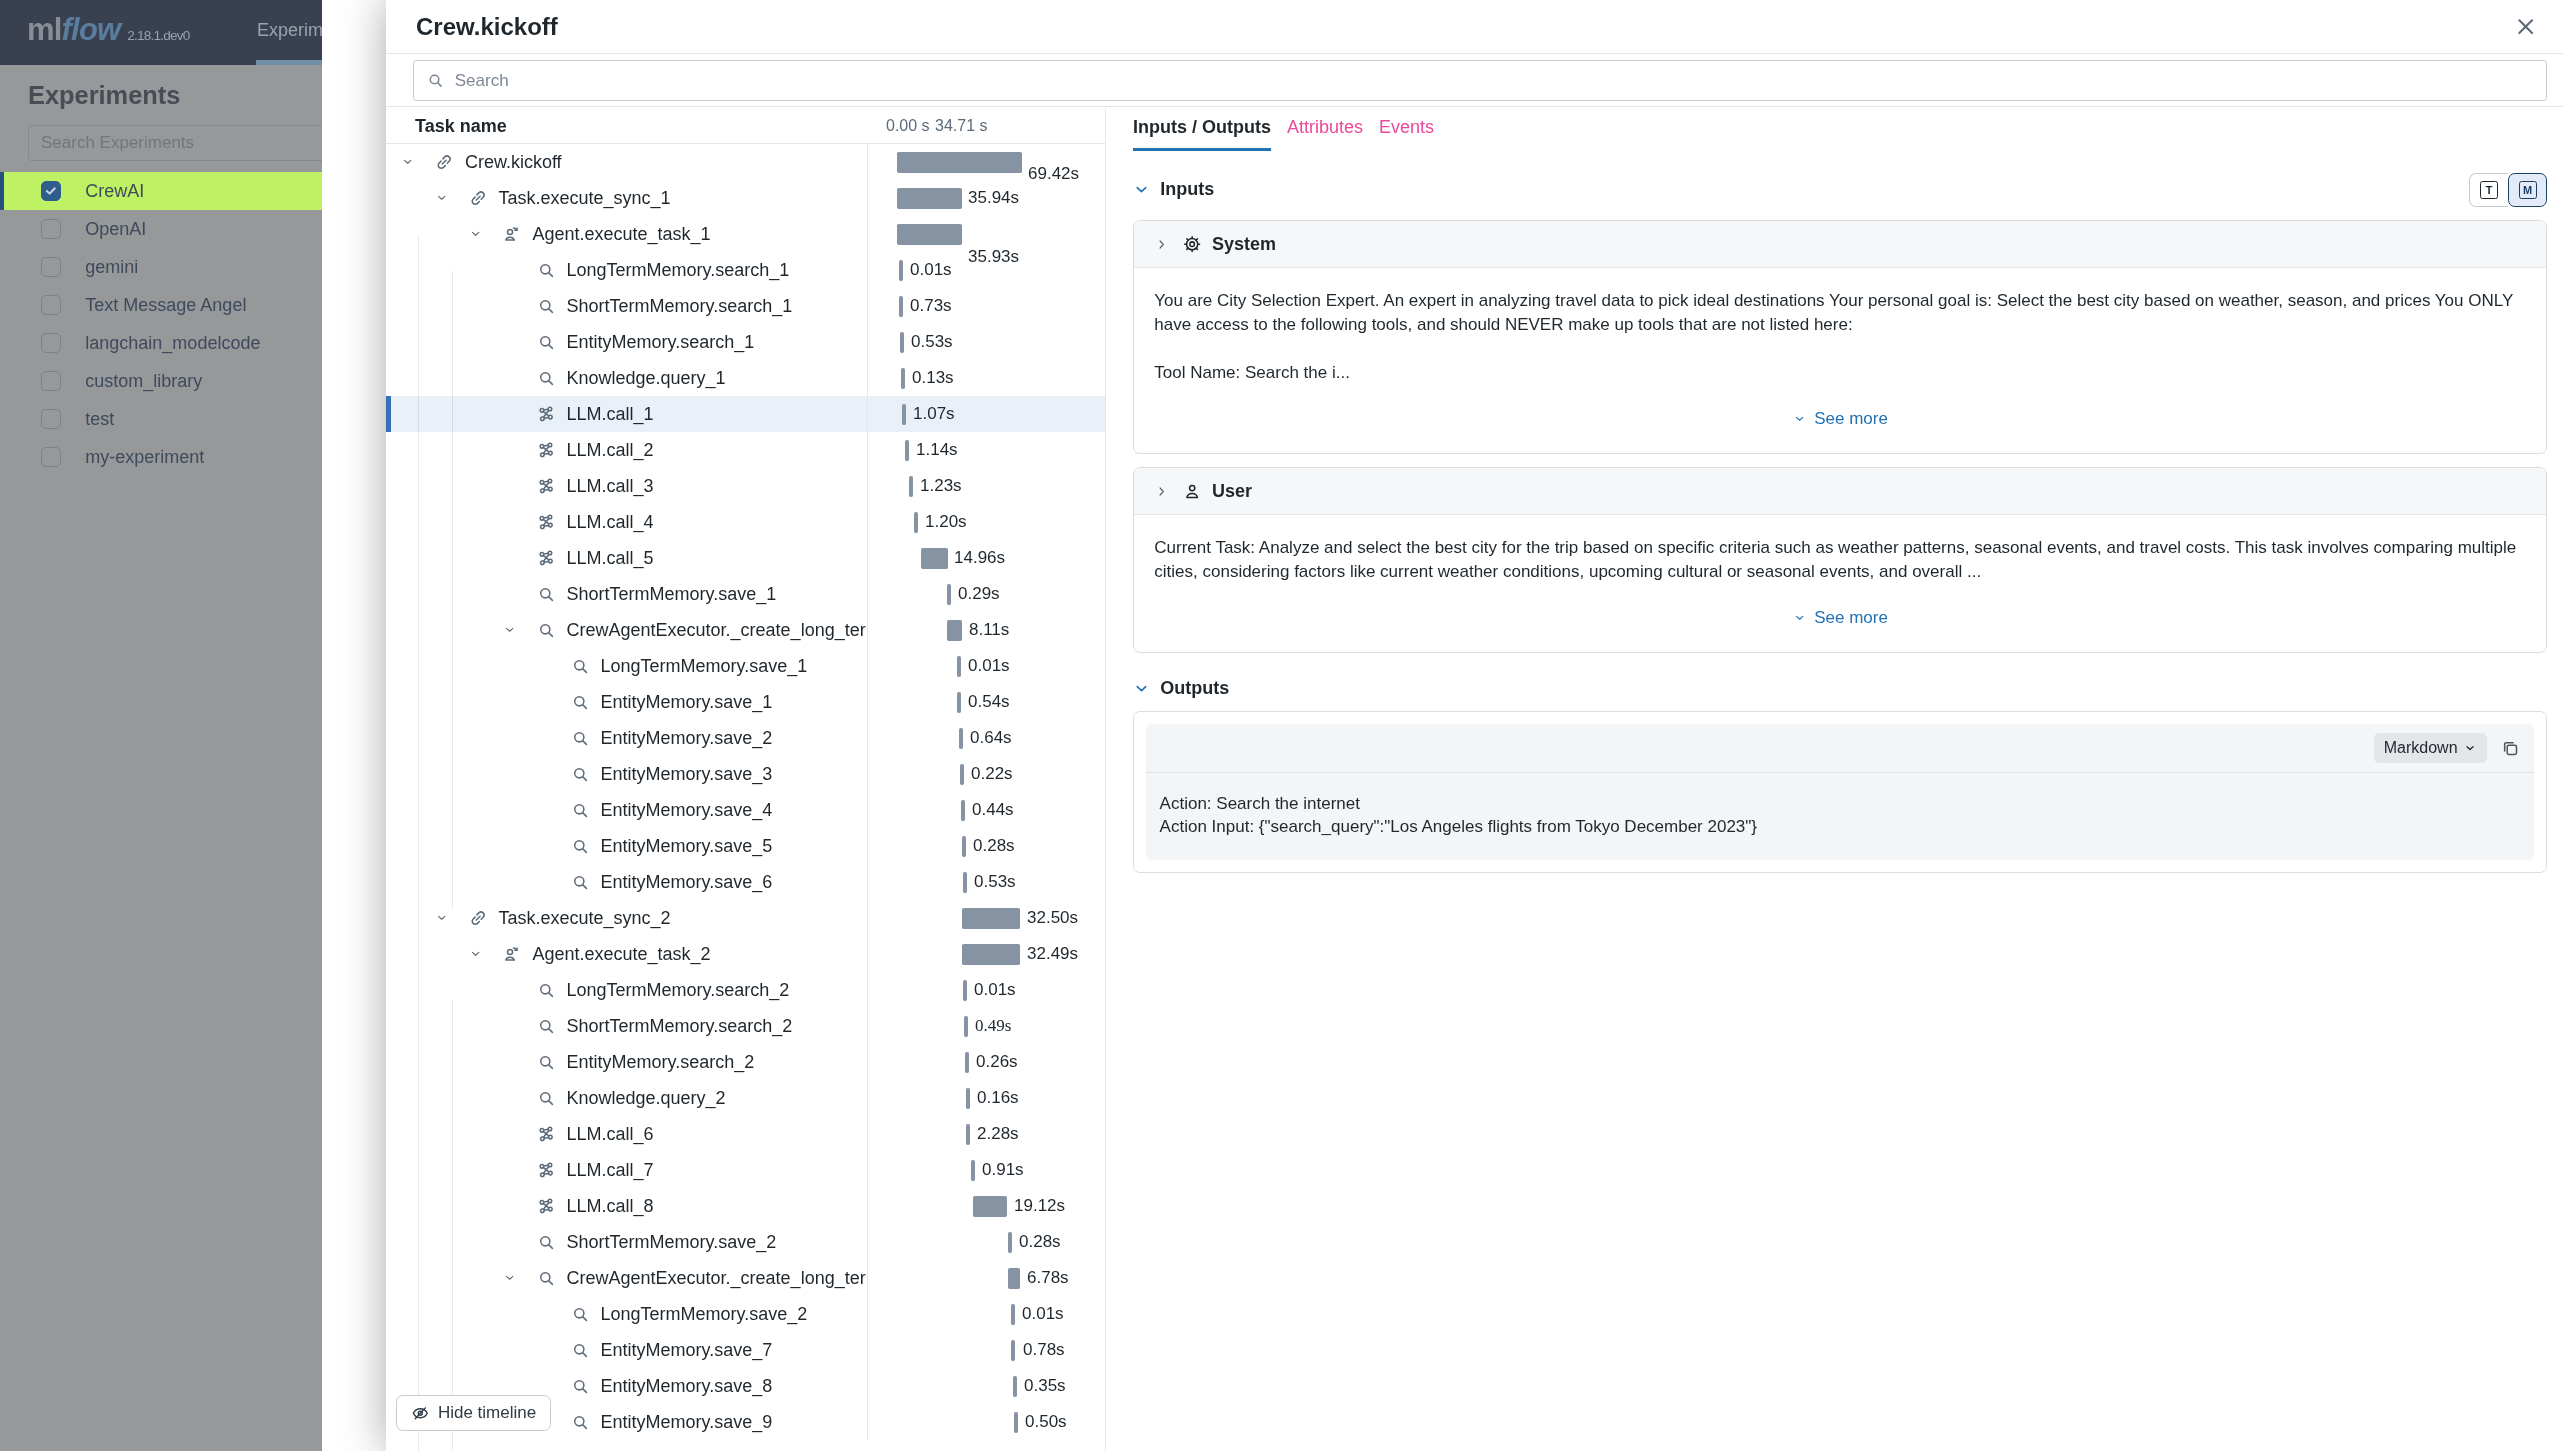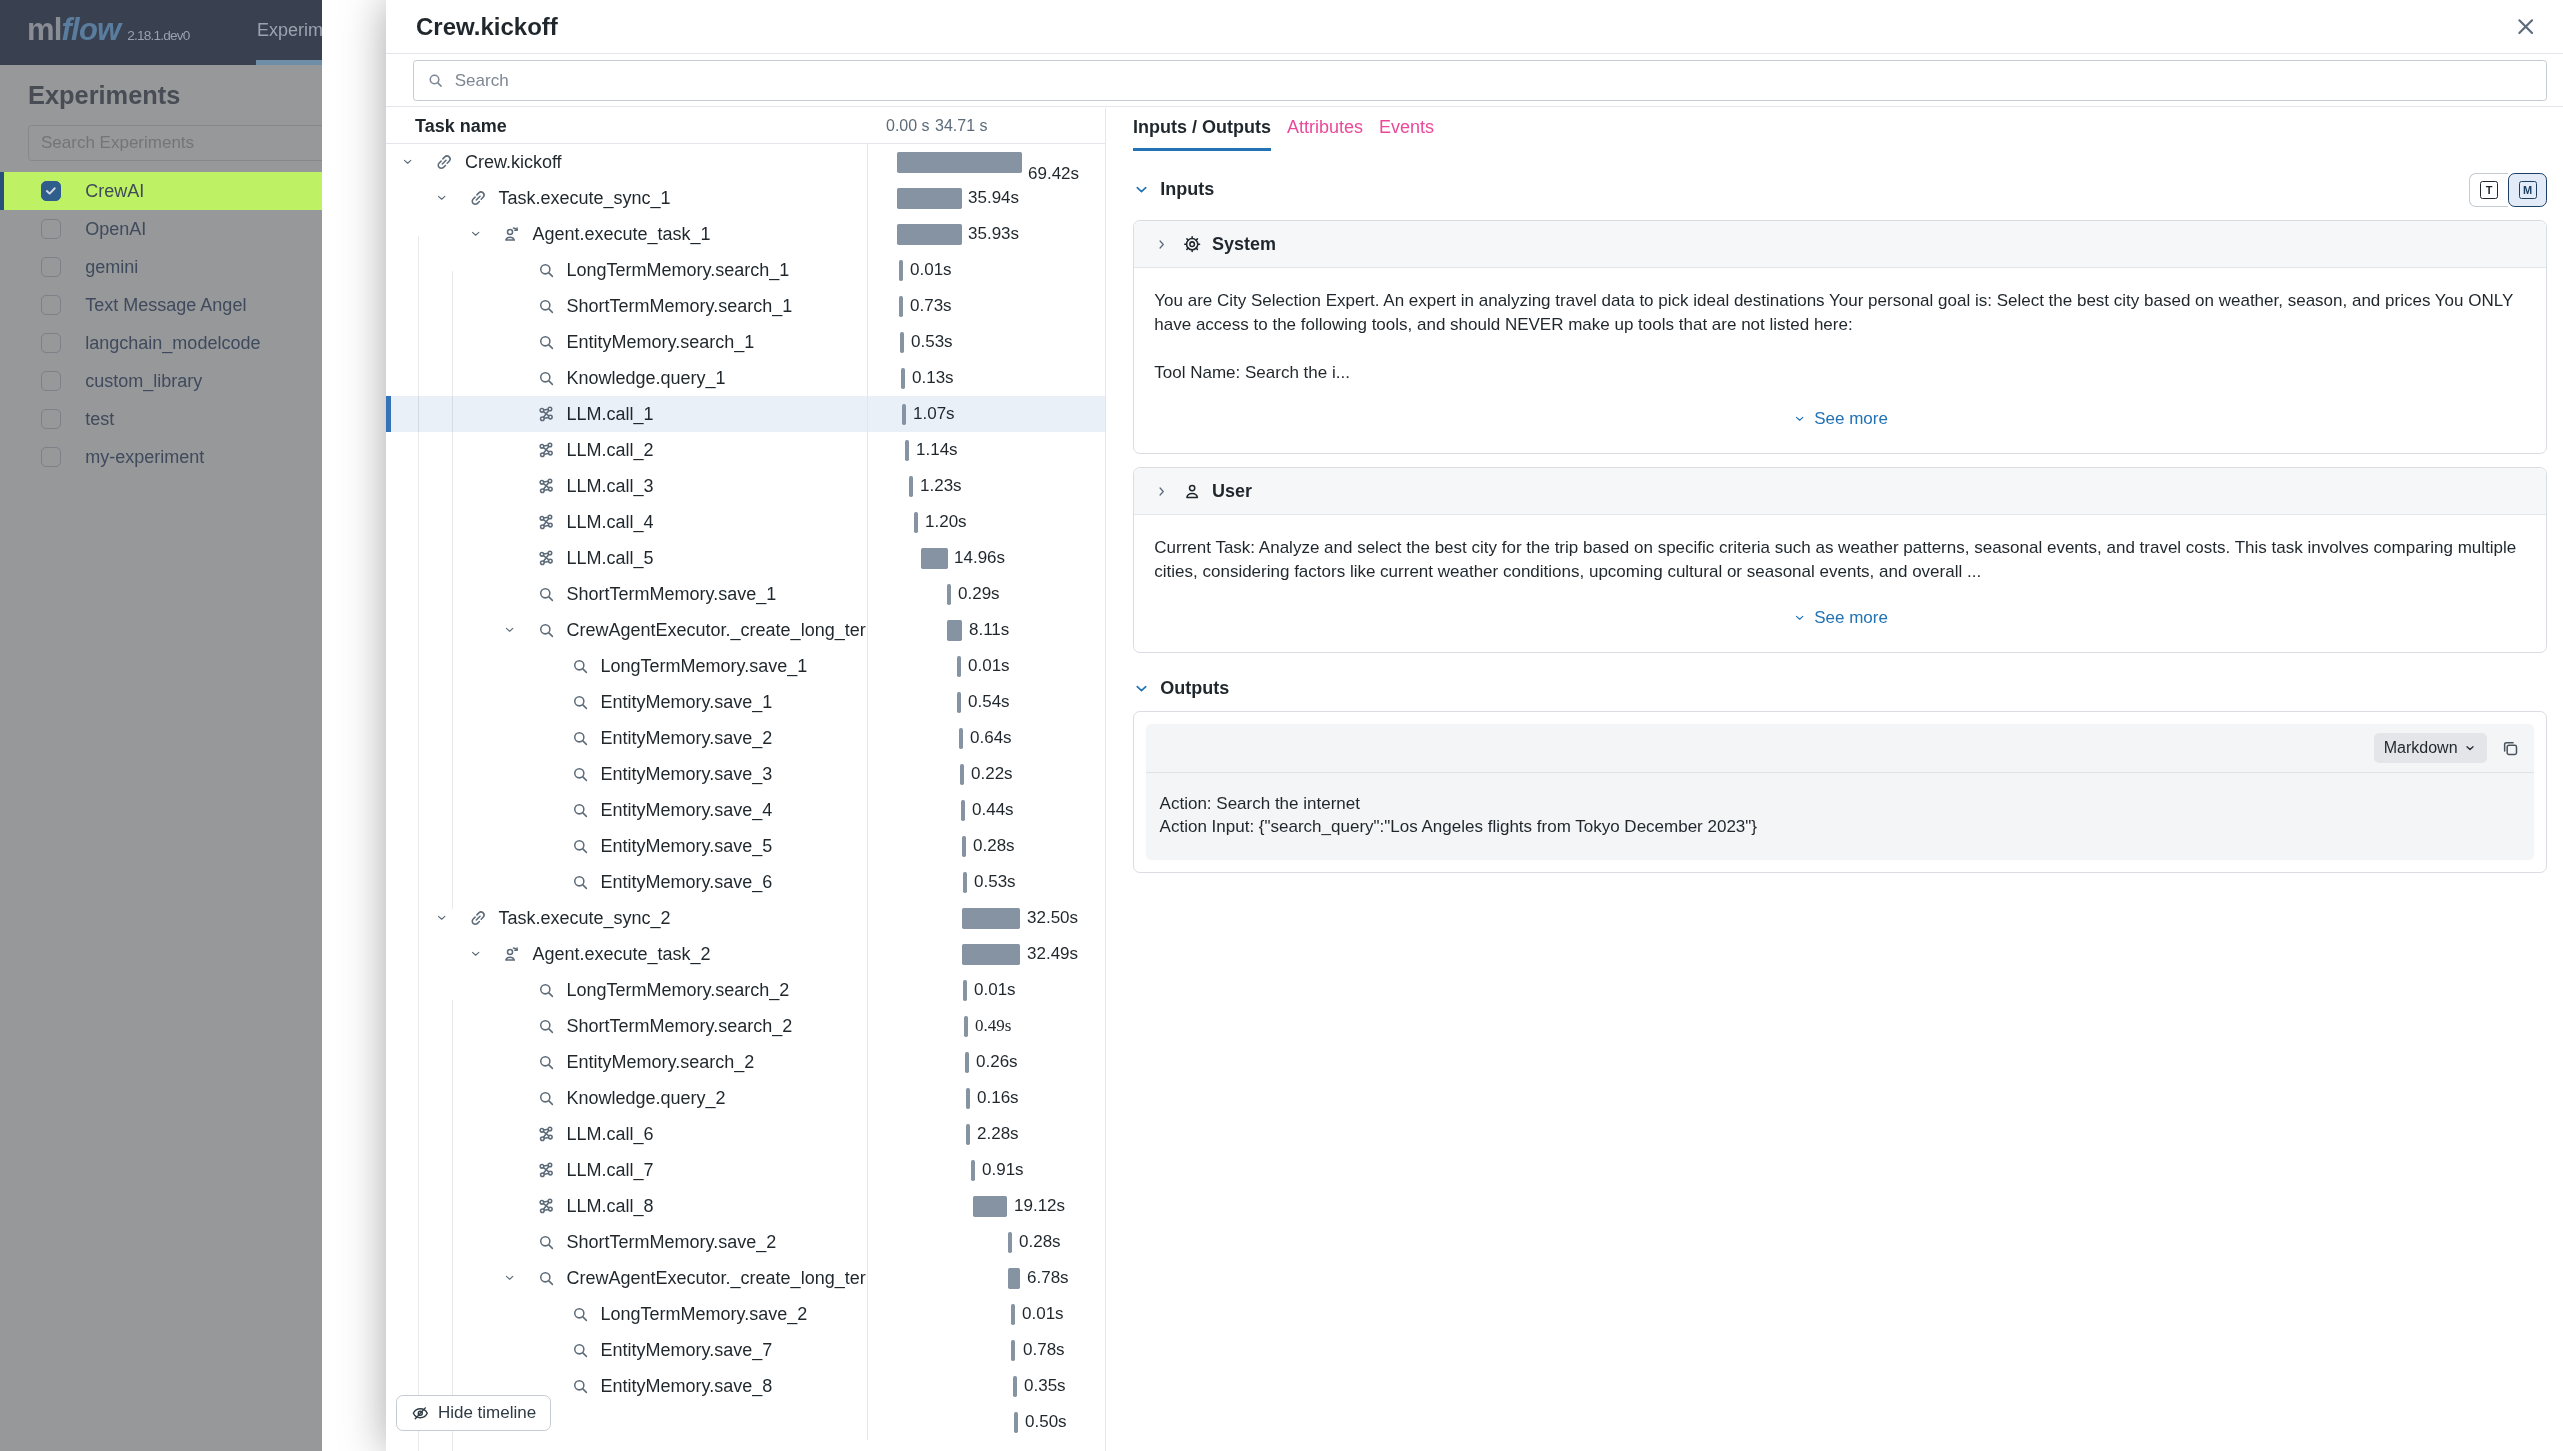--- a/index.html
+++ b/index.html
@@ -226,21 +226,21 @@
                 <circle cx="9.5" cy="9.5" r="3"></circle>
                 <path d="M4.5 19 a5.2 4.6 0 0 1 10 0 z"></path>
                 <path d="M13.5 4.7 a5 5 0 0 1 4.3 2.6"></path>
                 <path d="M17.8 4.6 l0 2.8 l-2.7 0"></path>
               </svg>
             </span>
             <span class="tlabel">Agent.execute_task_1</span>
           </div>
           <div class="tcell">
             <div class="gbar" style="left: 29px; width: 65px;"></div>
-            <span class="gdur" style="left: 100px;">35.93s</span>
+            <span class="gdur" style="left: 100px; margin-top: 23px;">35.93s</span>
           </div>
         </div>
         <div class="trow">
           <div class="tname">
             <span style="flex: 0 0 auto; width: 116px;"></span>
             <span class="chevslot"></span>
             <span class="ticon">
               <svg width="20.3" height="20.3" viewBox="0 0 24 24" fill="none" stroke="#5d6b79" stroke-width="1.8" stroke-linecap="round" stroke-linejoin="round">
                 <circle cx="11" cy="11" r="5.4"></circle>
                 <path d="M15.2 15.2 l4.2 4.2"></path>
@@ -817,20 +817,31 @@
               </svg>
             </span>
             <span class="tlabel">EntityMemory.save_8</span>
           </div>
           <div class="tcell">
             <div class="gbar" style="left: 145px; width: 4.2px;"></div>
             <span class="gdur" style="left: 156px;">0.35s</span>
           </div>
         </div>
         <div class="trow">
+          <div class="tname">
+            <span style="flex: 0 0 auto; width: 150px;"></span>
+            <span class="chevslot"></span>
+            <span class="ticon">
+              <svg width="20.3" height="20.3" viewBox="0 0 24 24" fill="none" stroke="#5d6b79" stroke-width="1.8" stroke-linecap="round" stroke-linejoin="round">
+                <circle cx="11" cy="11" r="5.4"></circle>
+                <path d="M15.2 15.2 l4.2 4.2"></path>
+              </svg>
+            </span>
+            <span class="tlabel">EntityMemory.save_9</span>
+          </div>
           <div class="tcell">
             <div class="gbar" style="left: 146px; width: 4.2px;"></div>
             <span class="gdur" style="left: 157px;">0.50s</span>
           </div>
         </div>
         <div class="guide" style="left: 32px; top: 92px; height: 1221px;"></div>
         <div class="guide" style="left: 66px; top: 127px; height: 638px;"></div>
         <div class="guide" style="left: 66px; top: 856px; height: 456px;"></div>
       </div>
     <button class="hide-timeline">

